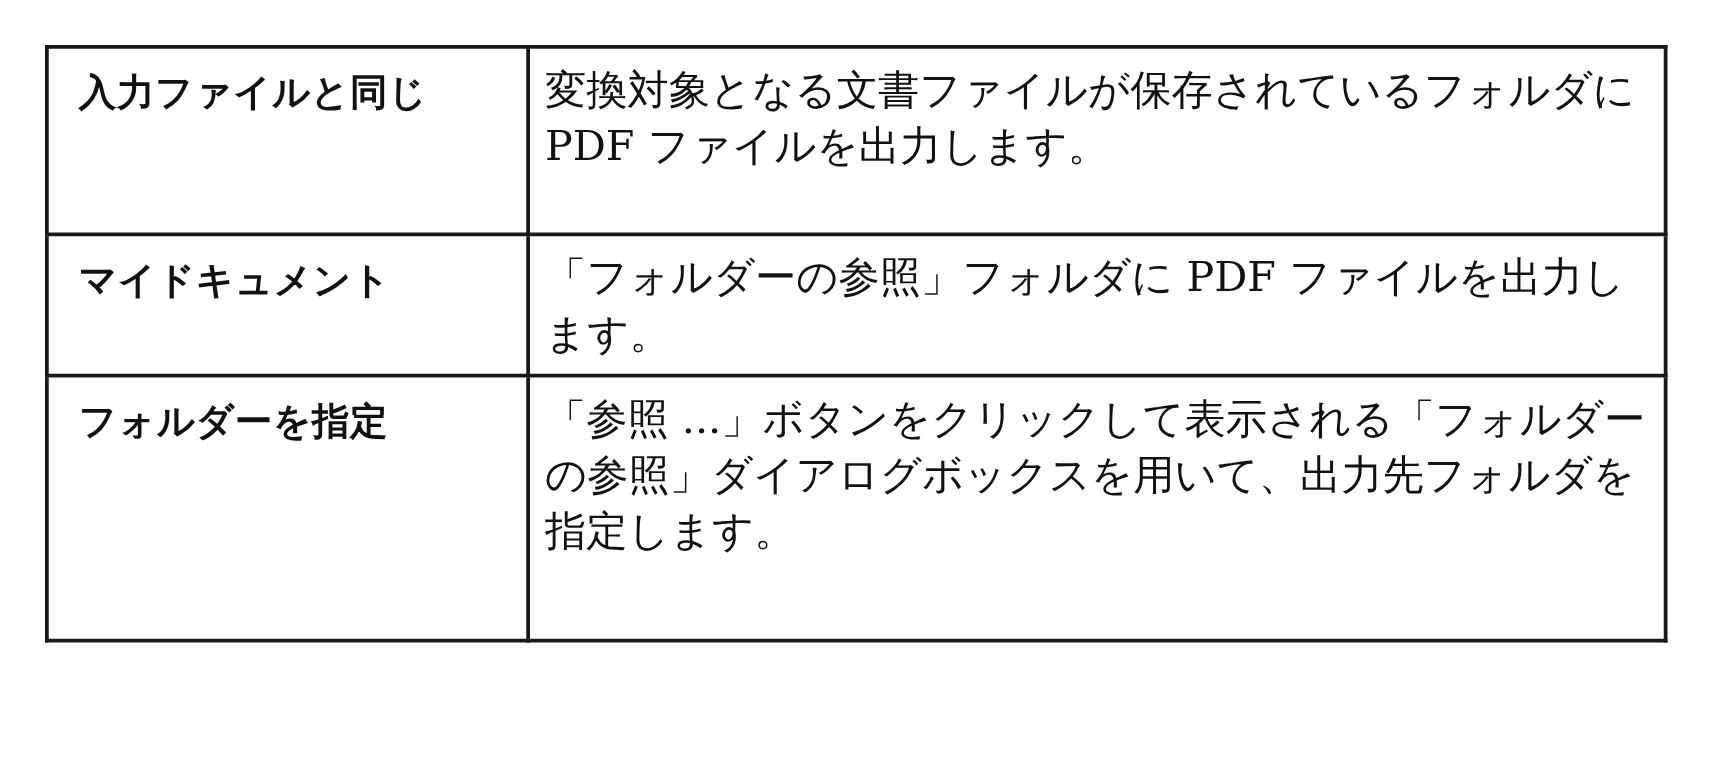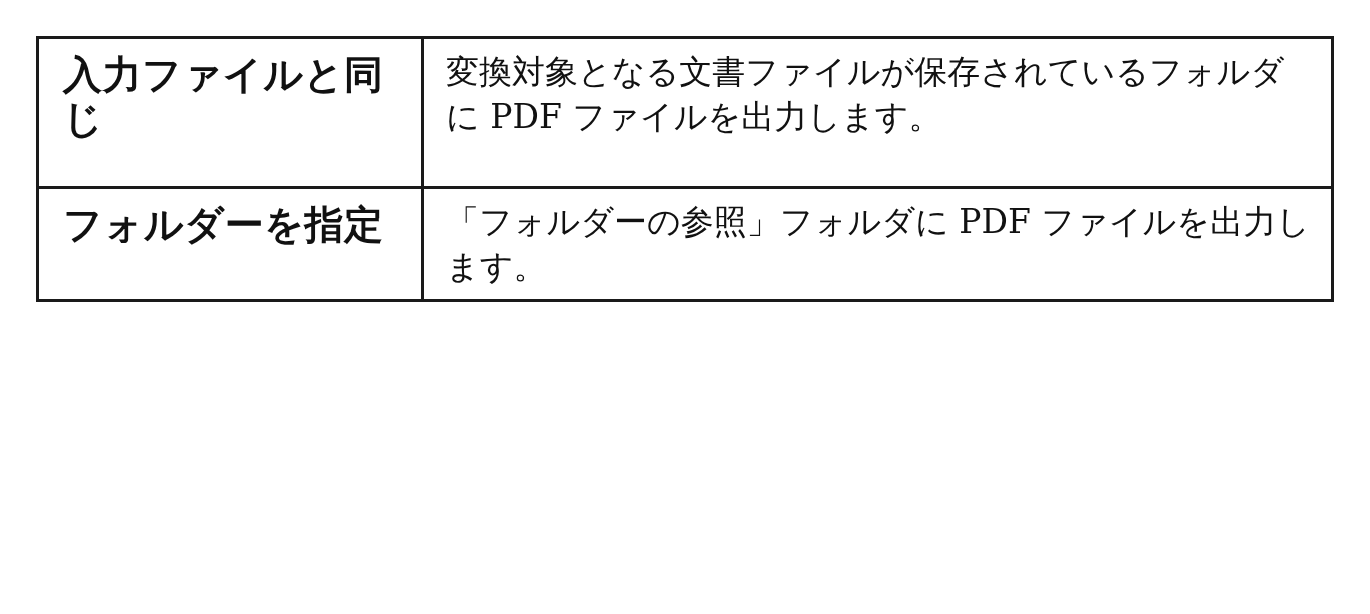--- a/index.html
+++ b/index.html
@@ -13,44 +13,48 @@
   .tbl td {
     border: 3px solid #1a1a1a;
     vertical-align: top;
     padding: 0;
   }
   .tbl td.term {
     width: 346px;
     padding: 14px 12px 0 24px;
     font-family: "DejaVu Sans", sans-serif;
     font-weight: bold;
-    font-size: 39px;
+    font-size: 30px;
     line-height: 44px;
     color: #111;
     letter-spacing: 0.5px;
   }
   .tbl td.desc {
-    padding: 10px 14px 10px 22px;
+    padding: 10px 14px 10px 12px;
     font-family: "DejaVu Serif", serif;
     font-size: 33px;
     line-height: 45px;
     color: #111;
   }
   .r1 td { height: 127px; }
   .r2 td { height: 69px; }
   .r3 td { height: 69px; }
   .r4 td { height: 189px; }
 </style>
 </head>
 <body>
 
 <table class="tbl">
   <tbody>
     <tr class="r1">
       <td class="term">入力ファイルと同じ</td>
       <td class="desc">変換対象となる文書ファイルが保存されているフォルダに PDF ファイルを出力します。</td>
     </tr>
     <tr class="r2">
+      <td class="term">マイドキュメント</td>
+      <td class="desc">「フォルダーの参照」フォルダに PDF ファイルを出力します。</td>
+    </tr>
+    <tr class="r4">
       <td class="term">フォルダーを指定</td>
-      <td class="desc">「フォルダーの参照」フォルダに PDF ファイルを出力します。</td>
+      <td class="desc">「参照 ...」ボタンをクリックして表示される「フォルダーの参照」ダイアログボックスを用いて、出力先フォルダを指定します。</td>
     </tr>
   </tbody>
 </table>
 
 </body></html>

